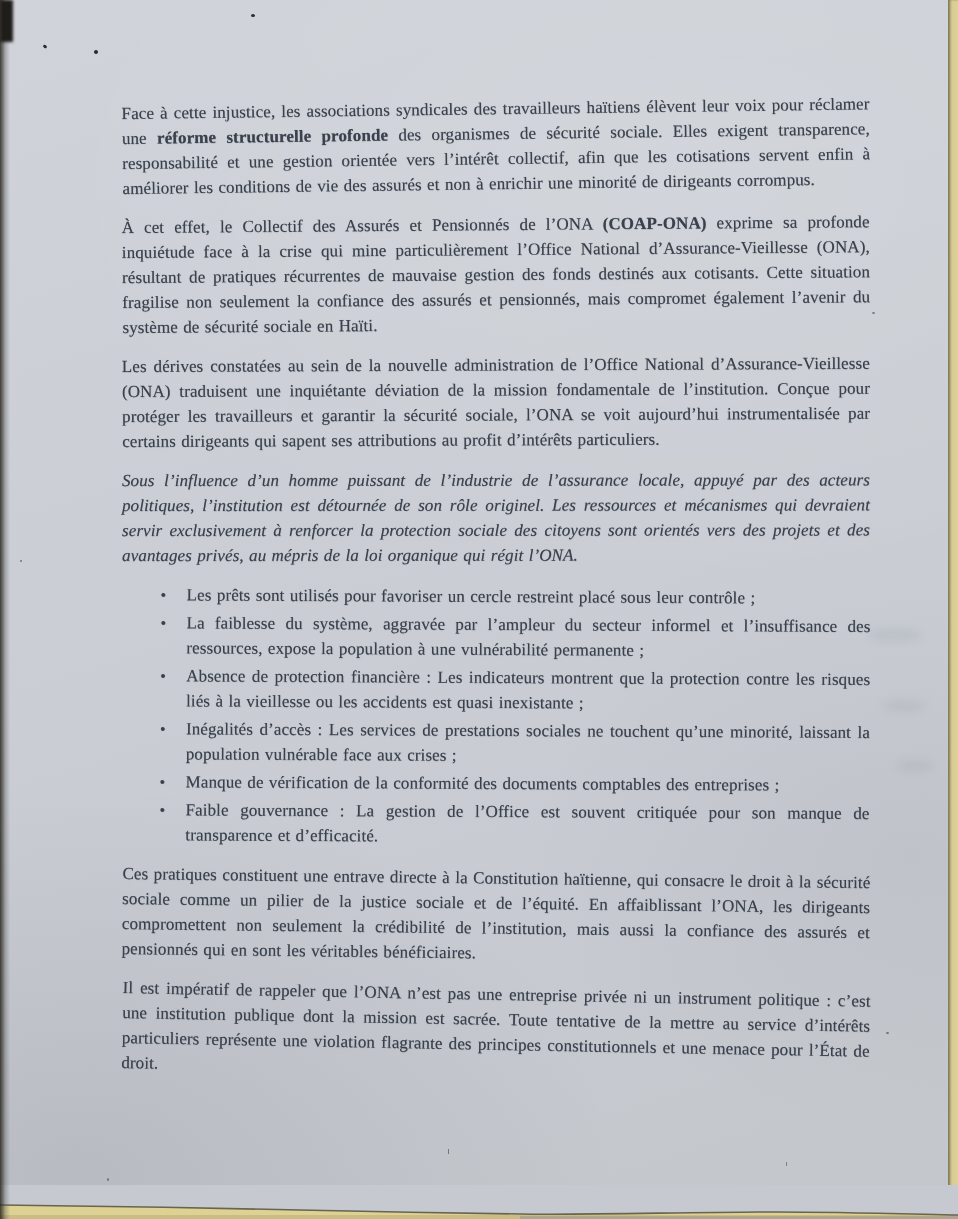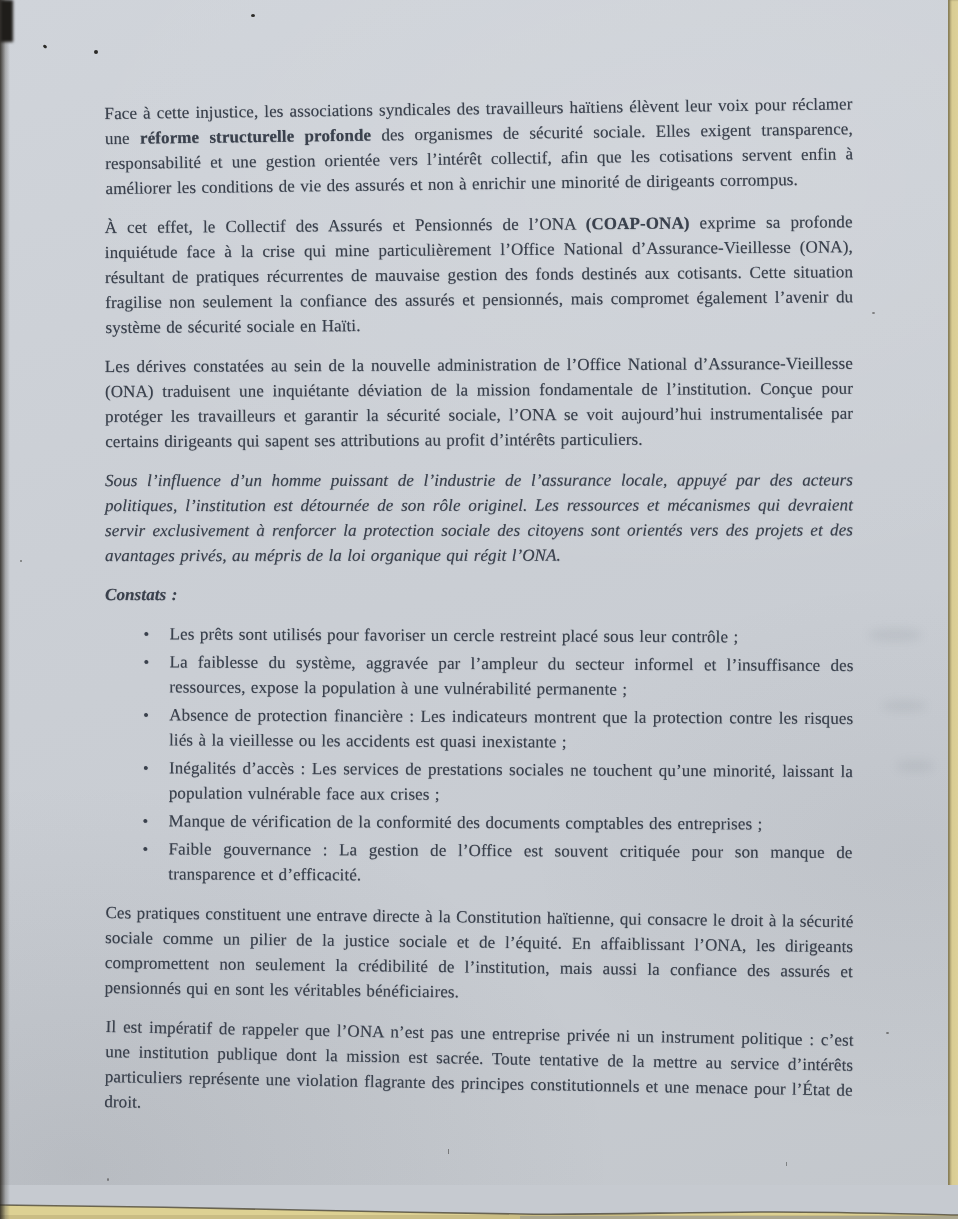--- a/index.html
+++ b/index.html
@@ -16,21 +16,21 @@
     position: absolute; inset: 0;
     background:
       radial-gradient(1100px 700px at 72% 15%, rgba(255,255,255,0.10), rgba(255,255,255,0) 60%),
       radial-gradient(900px 650px at 8% 96%, rgba(55,58,64,0.10), rgba(55,58,64,0) 60%),
       radial-gradient(700px 500px at 95% 70%, rgba(70,72,78,0.06), rgba(70,72,78,0) 55%),
       linear-gradient(163deg, #d0d4da 0%, #cbcfd5 38%, #c8ccd2 68%, #c3c7cc 100%);
   }
 
   
   .content {
-    position: absolute; left: 105px; top: 101px; width: 748px;
+    position: absolute; left: 122px; top: 101px; width: 748px;
     color: #3a414d;
     font-size: 17px; line-height: 25px;
     text-align: justify;
     letter-spacing: 0.1px;
     word-spacing: 1px;
     text-shadow: 0.2px 0.3px 0.7px rgba(58,65,77,0.55);
   }
   .content p { margin: 0 0 14px 0; }
   .content b { font-weight: 700; }
   .heading { font-weight: 700; }
@@ -91,21 +91,20 @@
   <div class="content">
 
     <p class="r-a"><span>Face à cette injustice, les associations syndicales des travailleurs haïtiens élèvent leur voix pour réclamer une </span><b>réforme structurelle profonde</b><span> des organismes de sécurité sociale. Elles exigent transparence, responsabilité et une gestion orientée vers l’intérêt collectif, afin que les cotisations servent enfin à améliorer les conditions de vie des assurés et non à enrichir une minorité de dirigeants corrompus.</span></p>
 
     <p class="r-b"><span>À cet effet, le Collectif des Assurés et Pensionnés de l’ONA </span><b>(COAP-ONA)</b><span> exprime sa profonde inquiétude face à la crise qui mine particulièrement l’Office National d’Assurance-Vieillesse (ONA), résultant de pratiques récurrentes de mauvaise gestion des fonds destinés aux cotisants. Cette situation fragilise non seulement la confiance des assurés et pensionnés, mais compromet également l’avenir du système de sécurité sociale en Haïti.</span></p>
 
     <p class="r-c">Les dérives constatées au sein de la nouvelle administration de l’Office National d’Assurance-Vieillesse (ONA) traduisent une inquiétante déviation de la mission fondamentale de l’institution. Conçue pour protéger les travailleurs et garantir la sécurité sociale, l’ONA se voit aujourd’hui instrumentalisée par certains dirigeants qui sapent ses attributions au profit d’intérêts particuliers.</p>
 
     <p class="r-d">Sous l’influence d’un homme puissant de l’industrie de l’assurance locale, appuyé par des acteurs politiques, l’institution est détournée de son rôle originel. Les ressources et mécanismes qui devraient servir exclusivement à renforcer la protection sociale des citoyens sont orientés vers des projets et des avantages privés, au mépris de la loi organique qui régit l’ONA.</p>
 
-    <p class="heading r-d">Constats :</p>
 
     <ul class="bullets r-e">
       <li>Les prêts sont utilisés pour favoriser un cercle restreint placé sous leur contrôle ;</li>
       <li>La faiblesse du système, aggravée par l’ampleur du secteur informel et l’insuffisance des ressources, expose la population à une vulnérabilité permanente ;</li>
       <li>Absence de protection financière : Les indicateurs montrent que la protection contre les risques liés à la vieillesse ou les accidents est quasi inexistante ;</li>
       <li>Inégalités d’accès : Les services de prestations sociales ne touchent qu’une minorité, laissant la population vulnérable face aux crises ;</li>
       <li>Manque de vérification de la conformité des documents comptables des entreprises ;</li>
       <li>Faible gouvernance : La gestion de l’Office est souvent critiquée pour son manque de transparence et d’efficacité.</li>
     </ul>
 

